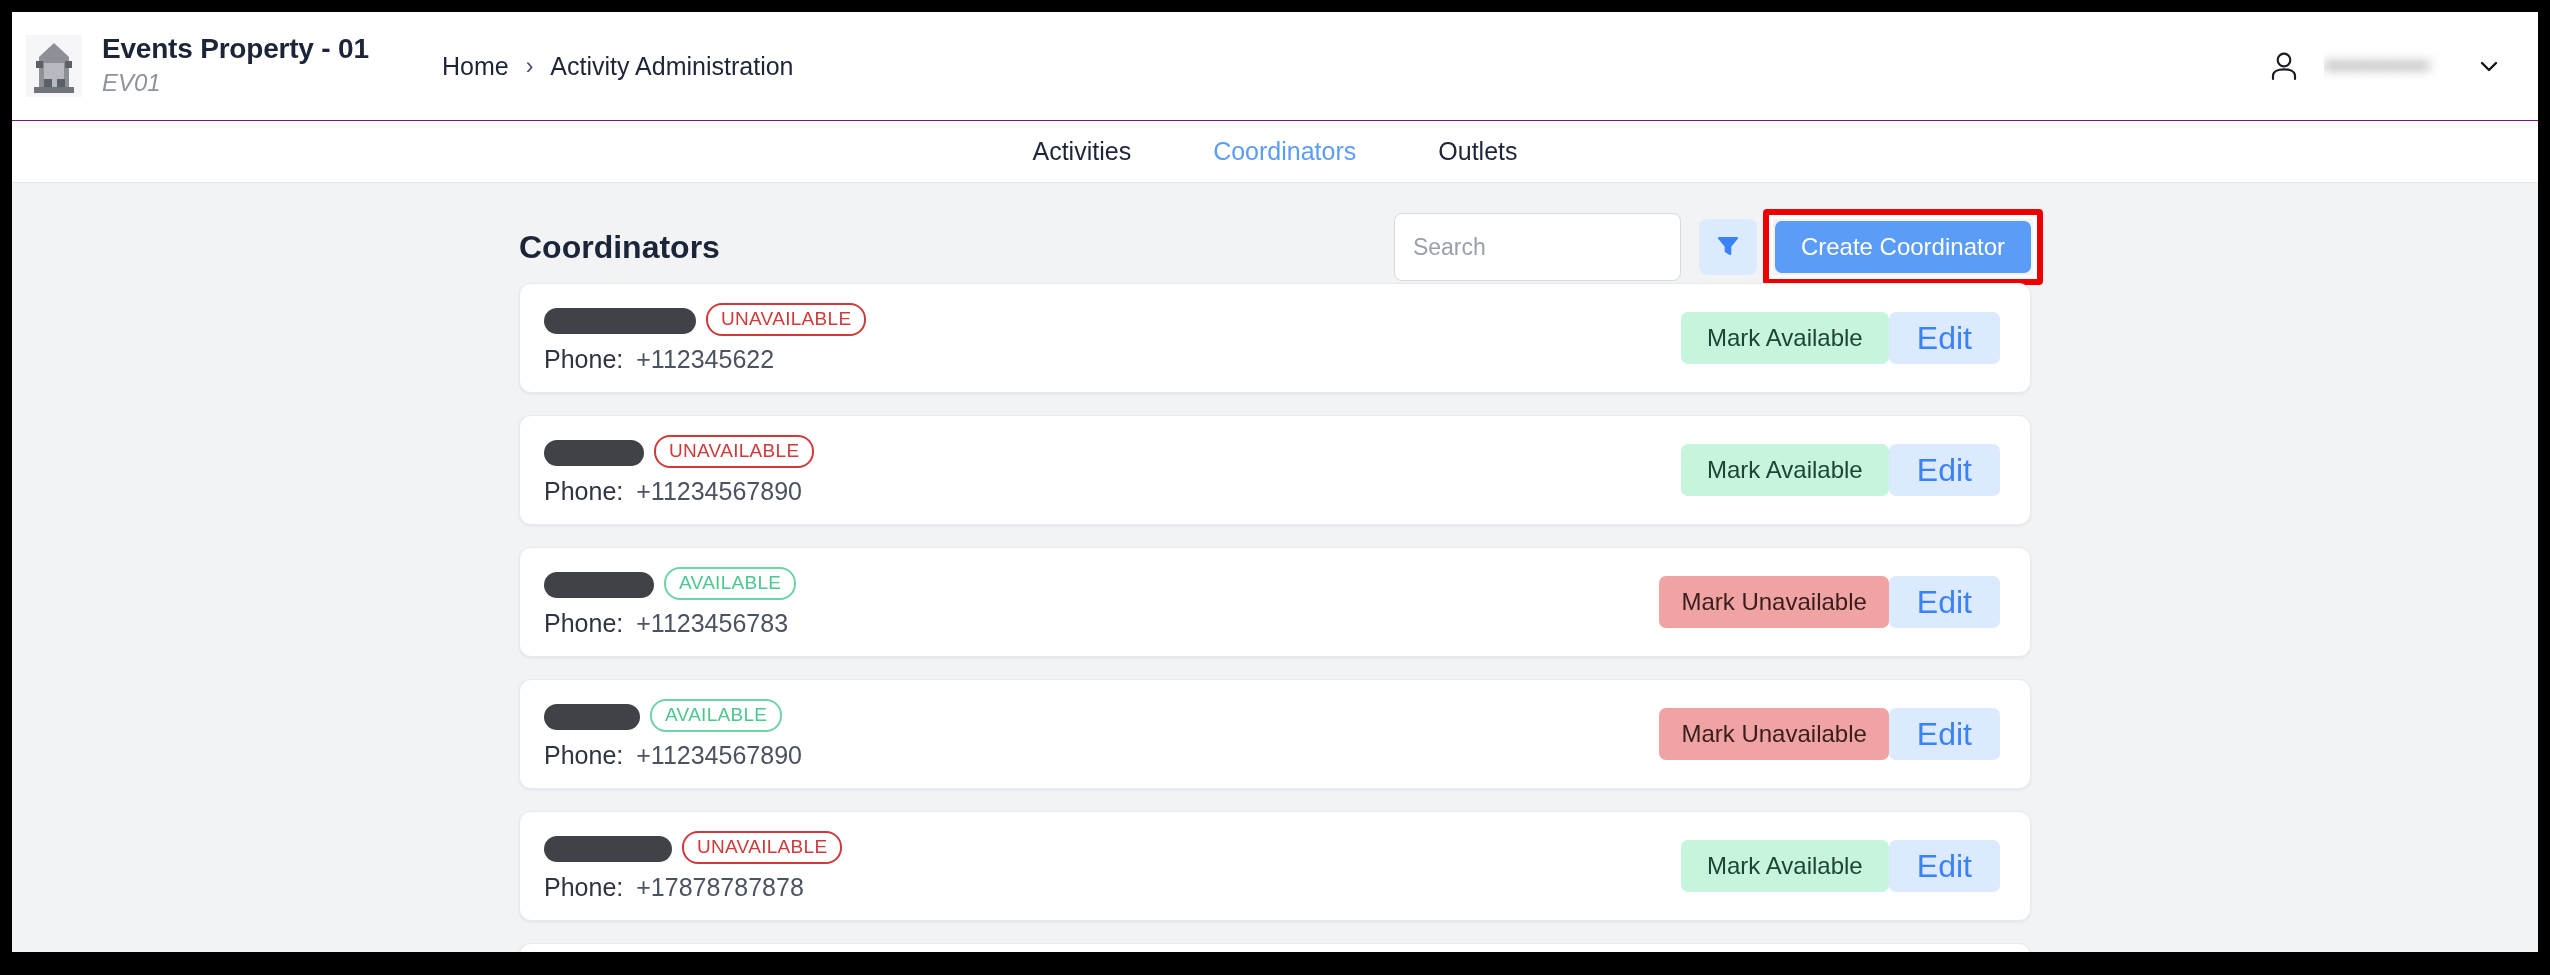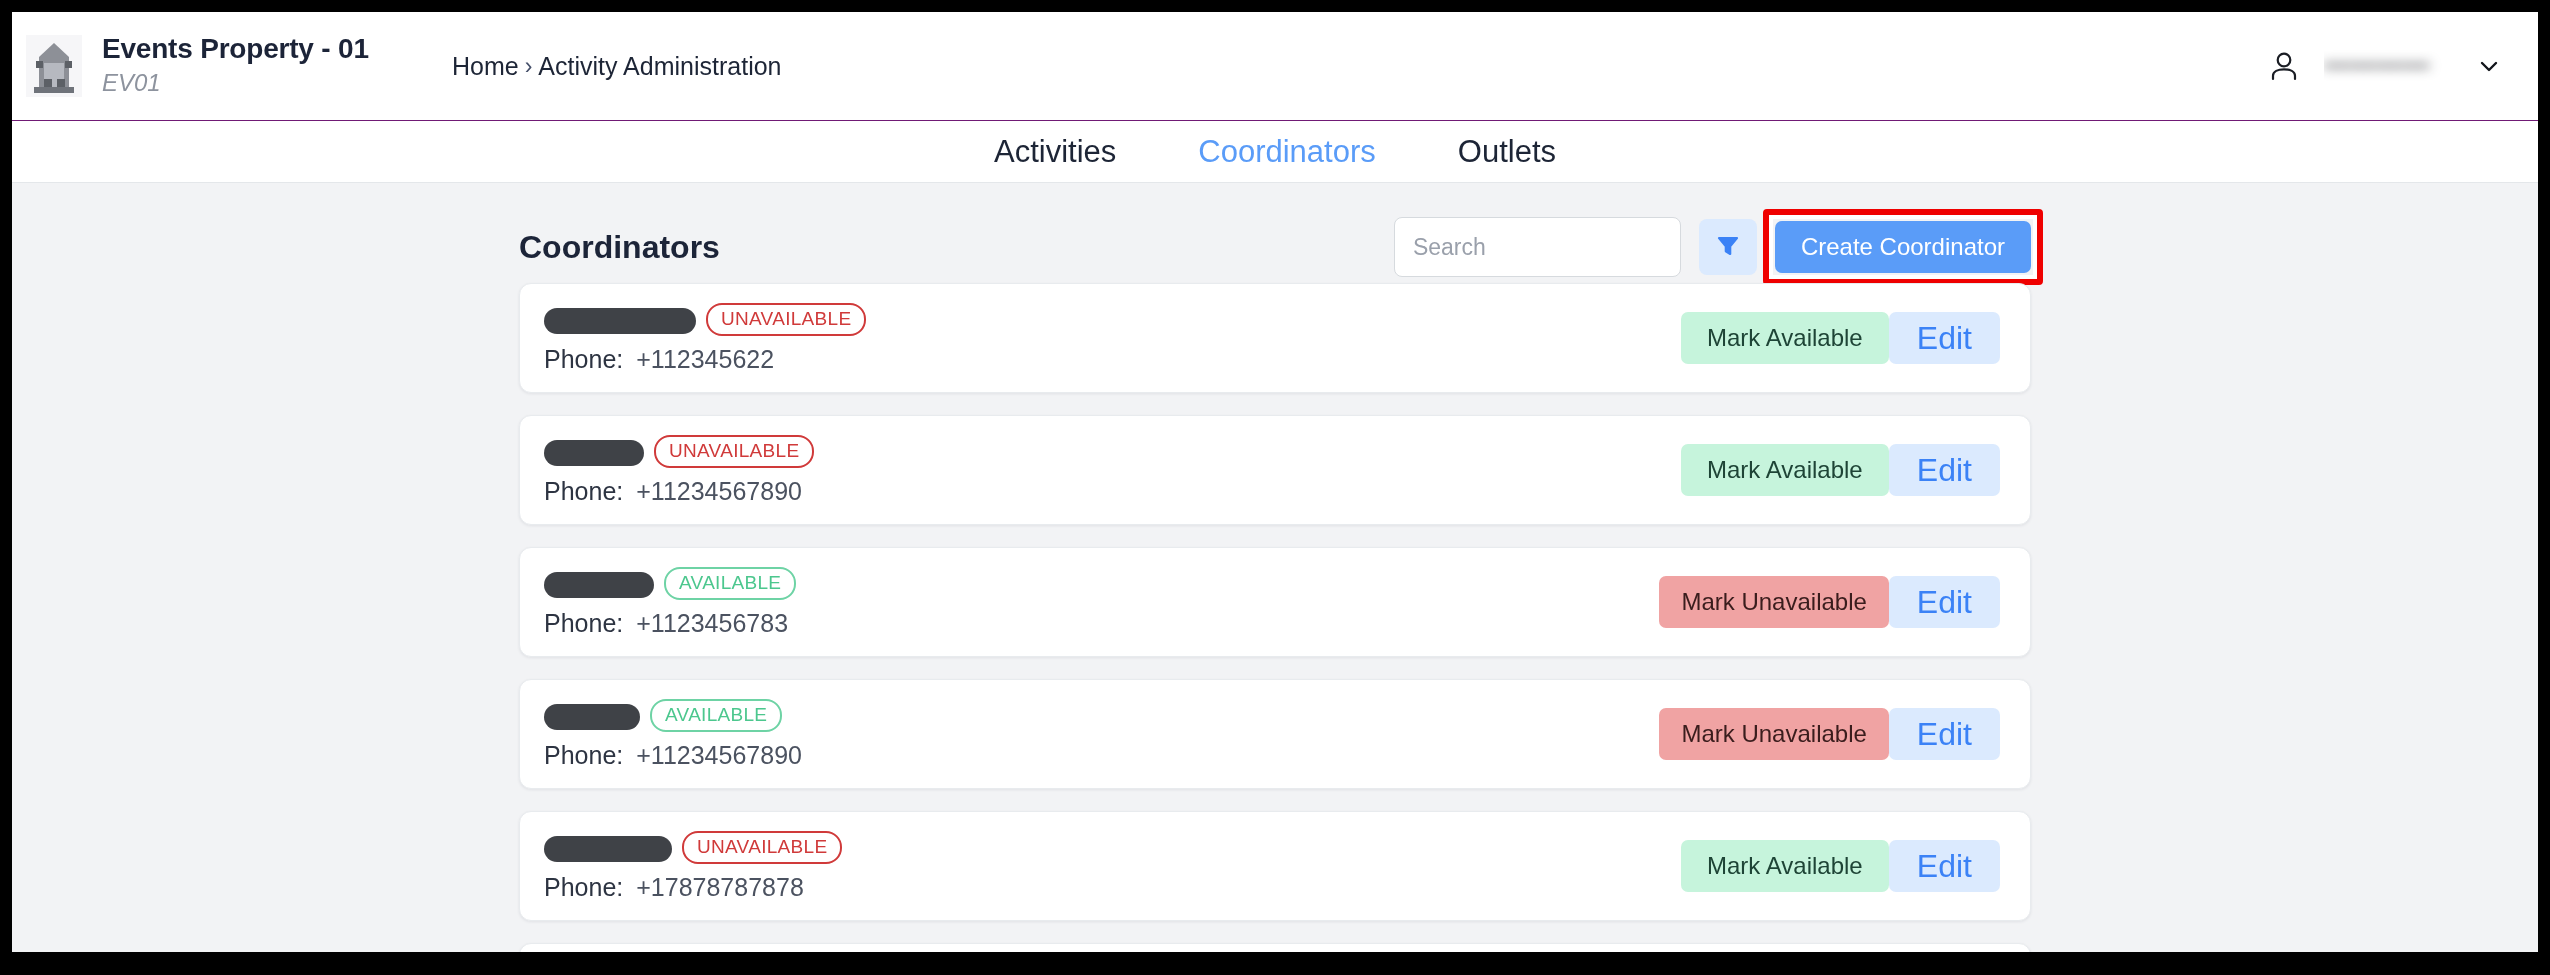--- a/index.html
+++ b/index.html
@@ -68,24 +68,24 @@
     font-size: 24px;
     color: #8d939e;
     line-height: 1.35;
     margin-top: 2px;
     font-style: italic;
   }
 
   .breadcrumb {
     display: flex;
     align-items: center;
-    gap: 6px;
+    gap: 17px;
     font-size: 25px;
     color: #1d2536;
-    margin-left: 10px;
+    margin-left: 0;
   }
   .breadcrumb .crumb { white-space: nowrap; }
   .breadcrumb .sep { color: #46506a; font-size: 23px; }
 
   .topbar-right {
     margin-left: auto;
     display: flex;
     align-items: center;
     gap: 22px;
     padding-right: 36px;
@@ -116,21 +116,21 @@
   .tabstrip {
     height: 62px;
     background: #ffffff;
     display: flex;
     align-items: center;
     justify-content: center;
     gap: 66px;
     border-bottom: 1px solid #e4e7ea;
   }
   .tab {
-    font-size: 31px;
+    font-size: 25px;
     color: #1d2536;
     padding: 6px 8px;
     cursor: pointer;
     white-space: nowrap;
   }
   .tab.active { color: #5a9cf8; }
 
   
   .content {
     position: relative;
@@ -161,21 +161,21 @@
 
   .header-tools {
     margin-left: auto;
     display: flex;
     align-items: center;
     gap: 18px;
   }
 
   .search-input {
     width: 287px;
-    height: 60px;
+    height: 68px;
     border: 1px solid #d6dade;
     border-radius: 8px;
     background: #ffffff;
     font-size: 23px;
     color: #3b4250;
     padding: 0 18px;
     font-family: "Liberation Sans", sans-serif;
     outline: none;
   }
   .search-input::placeholder { color: #9aa0ab; }

